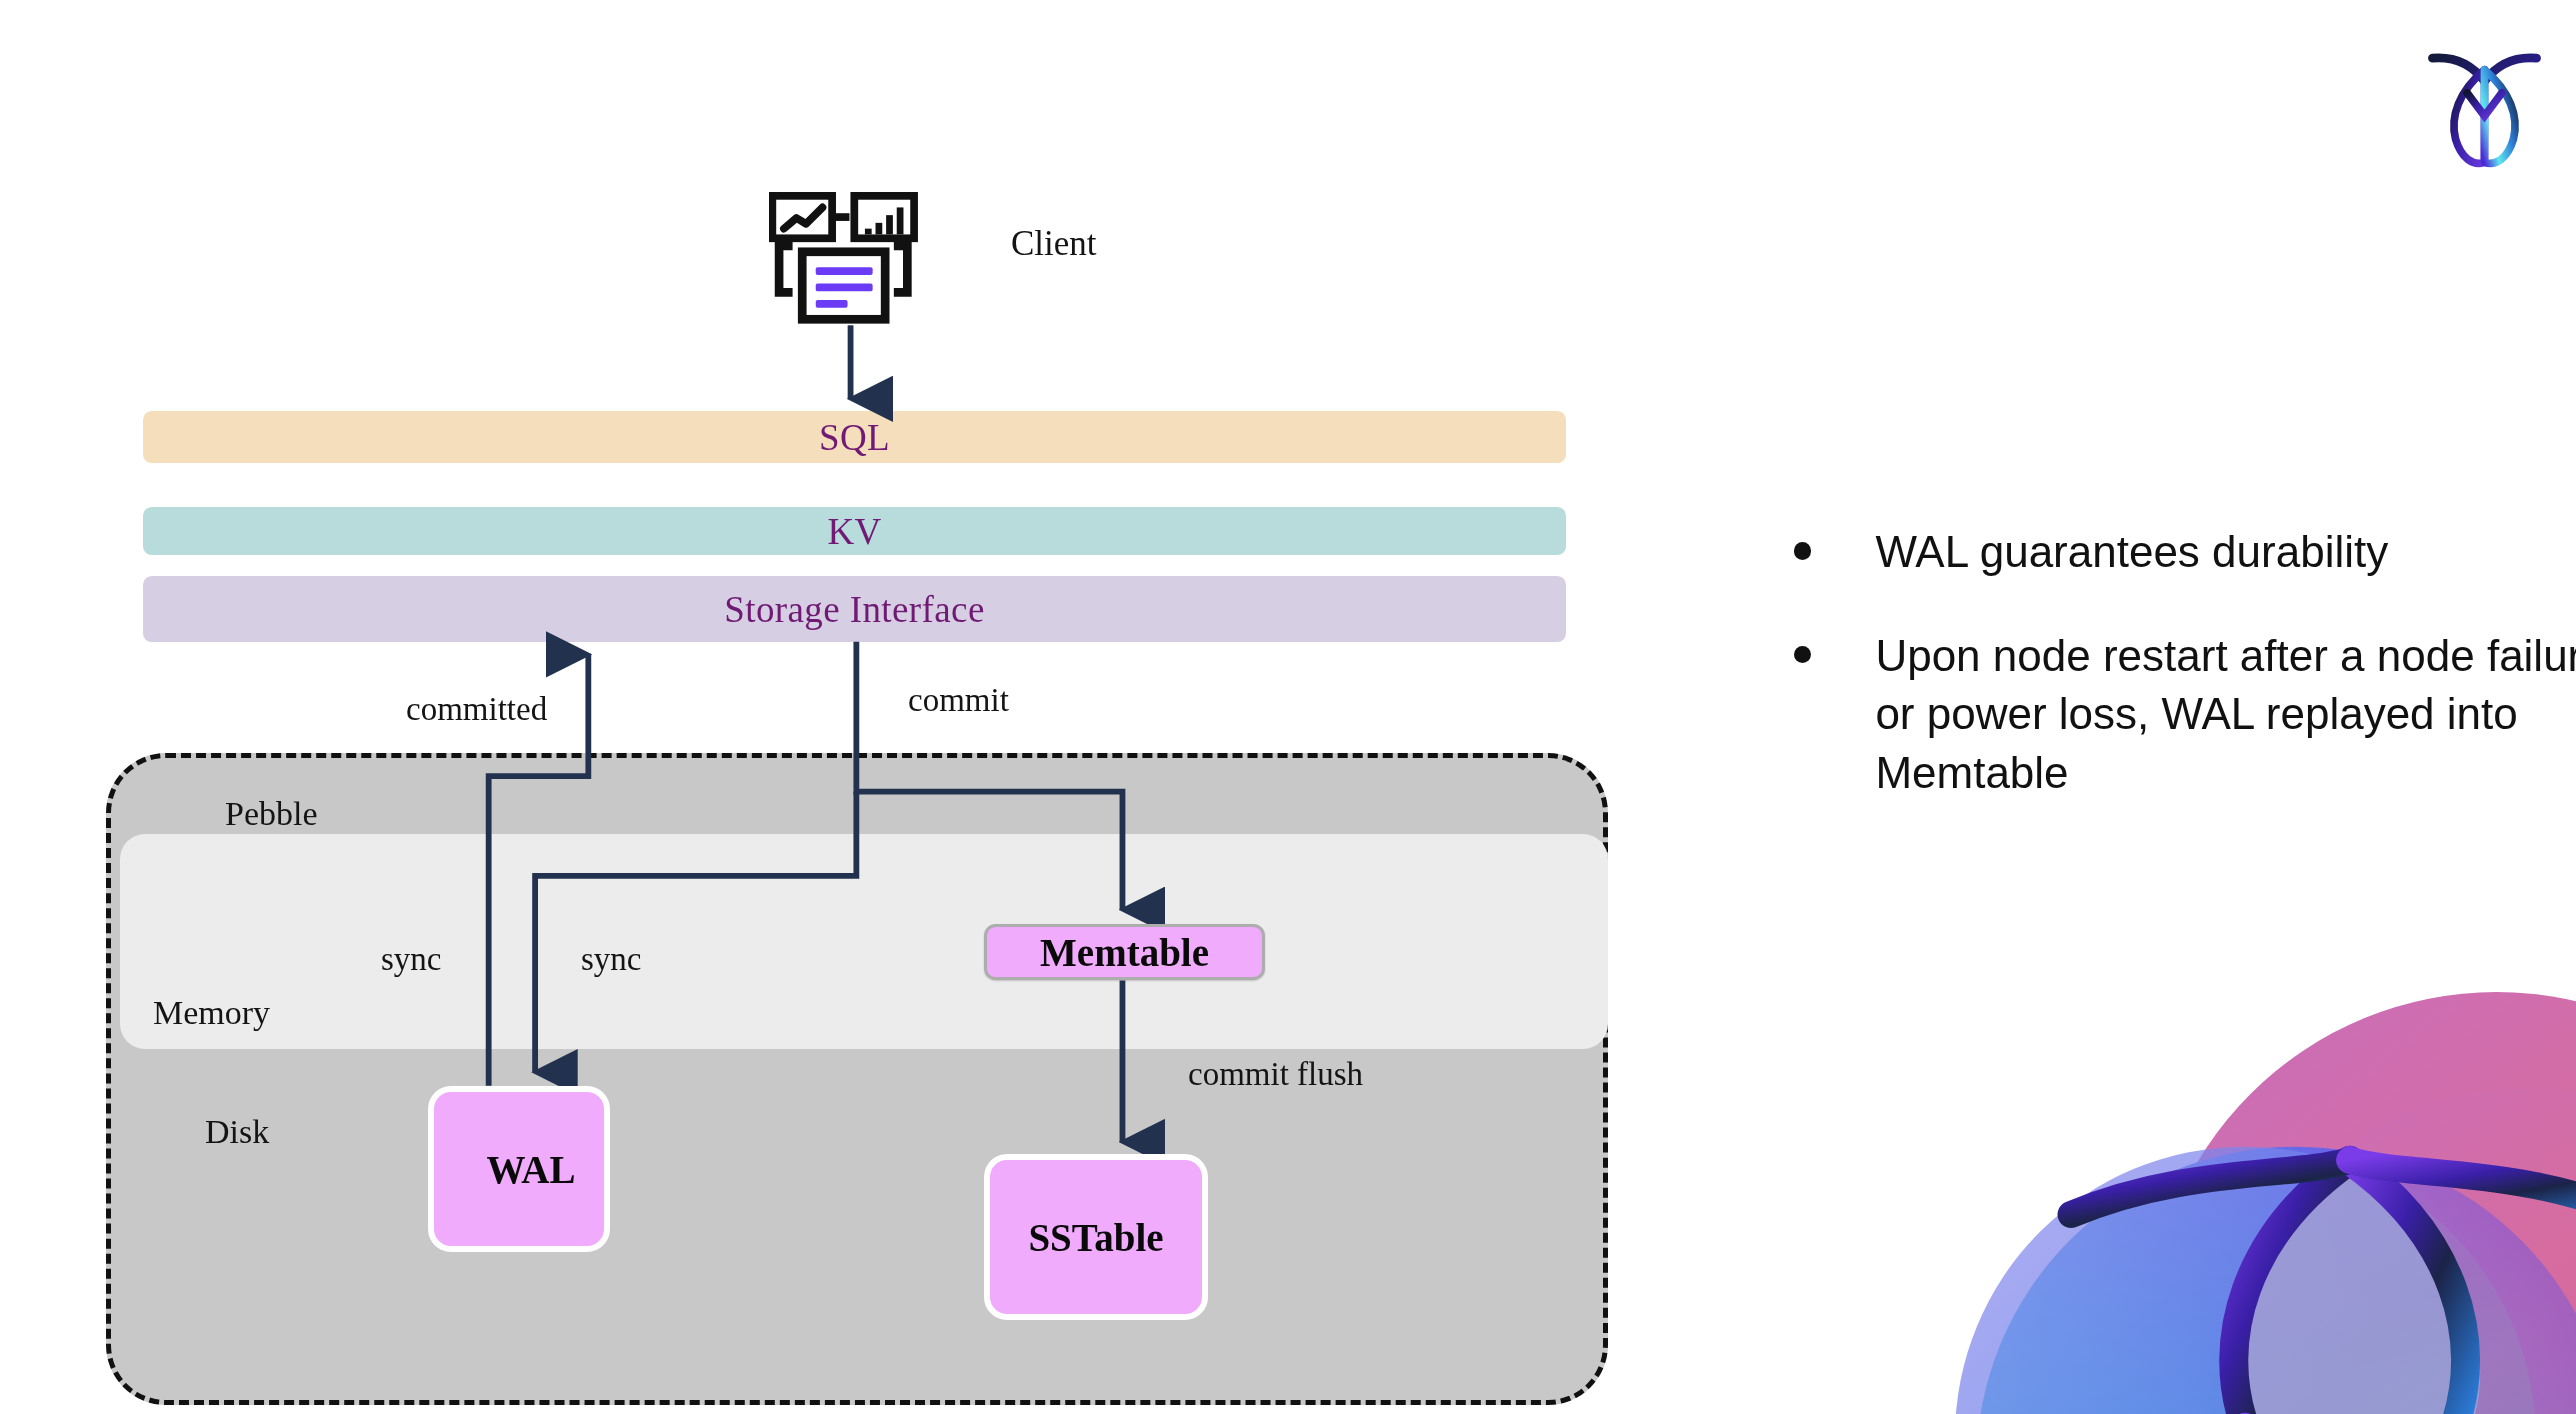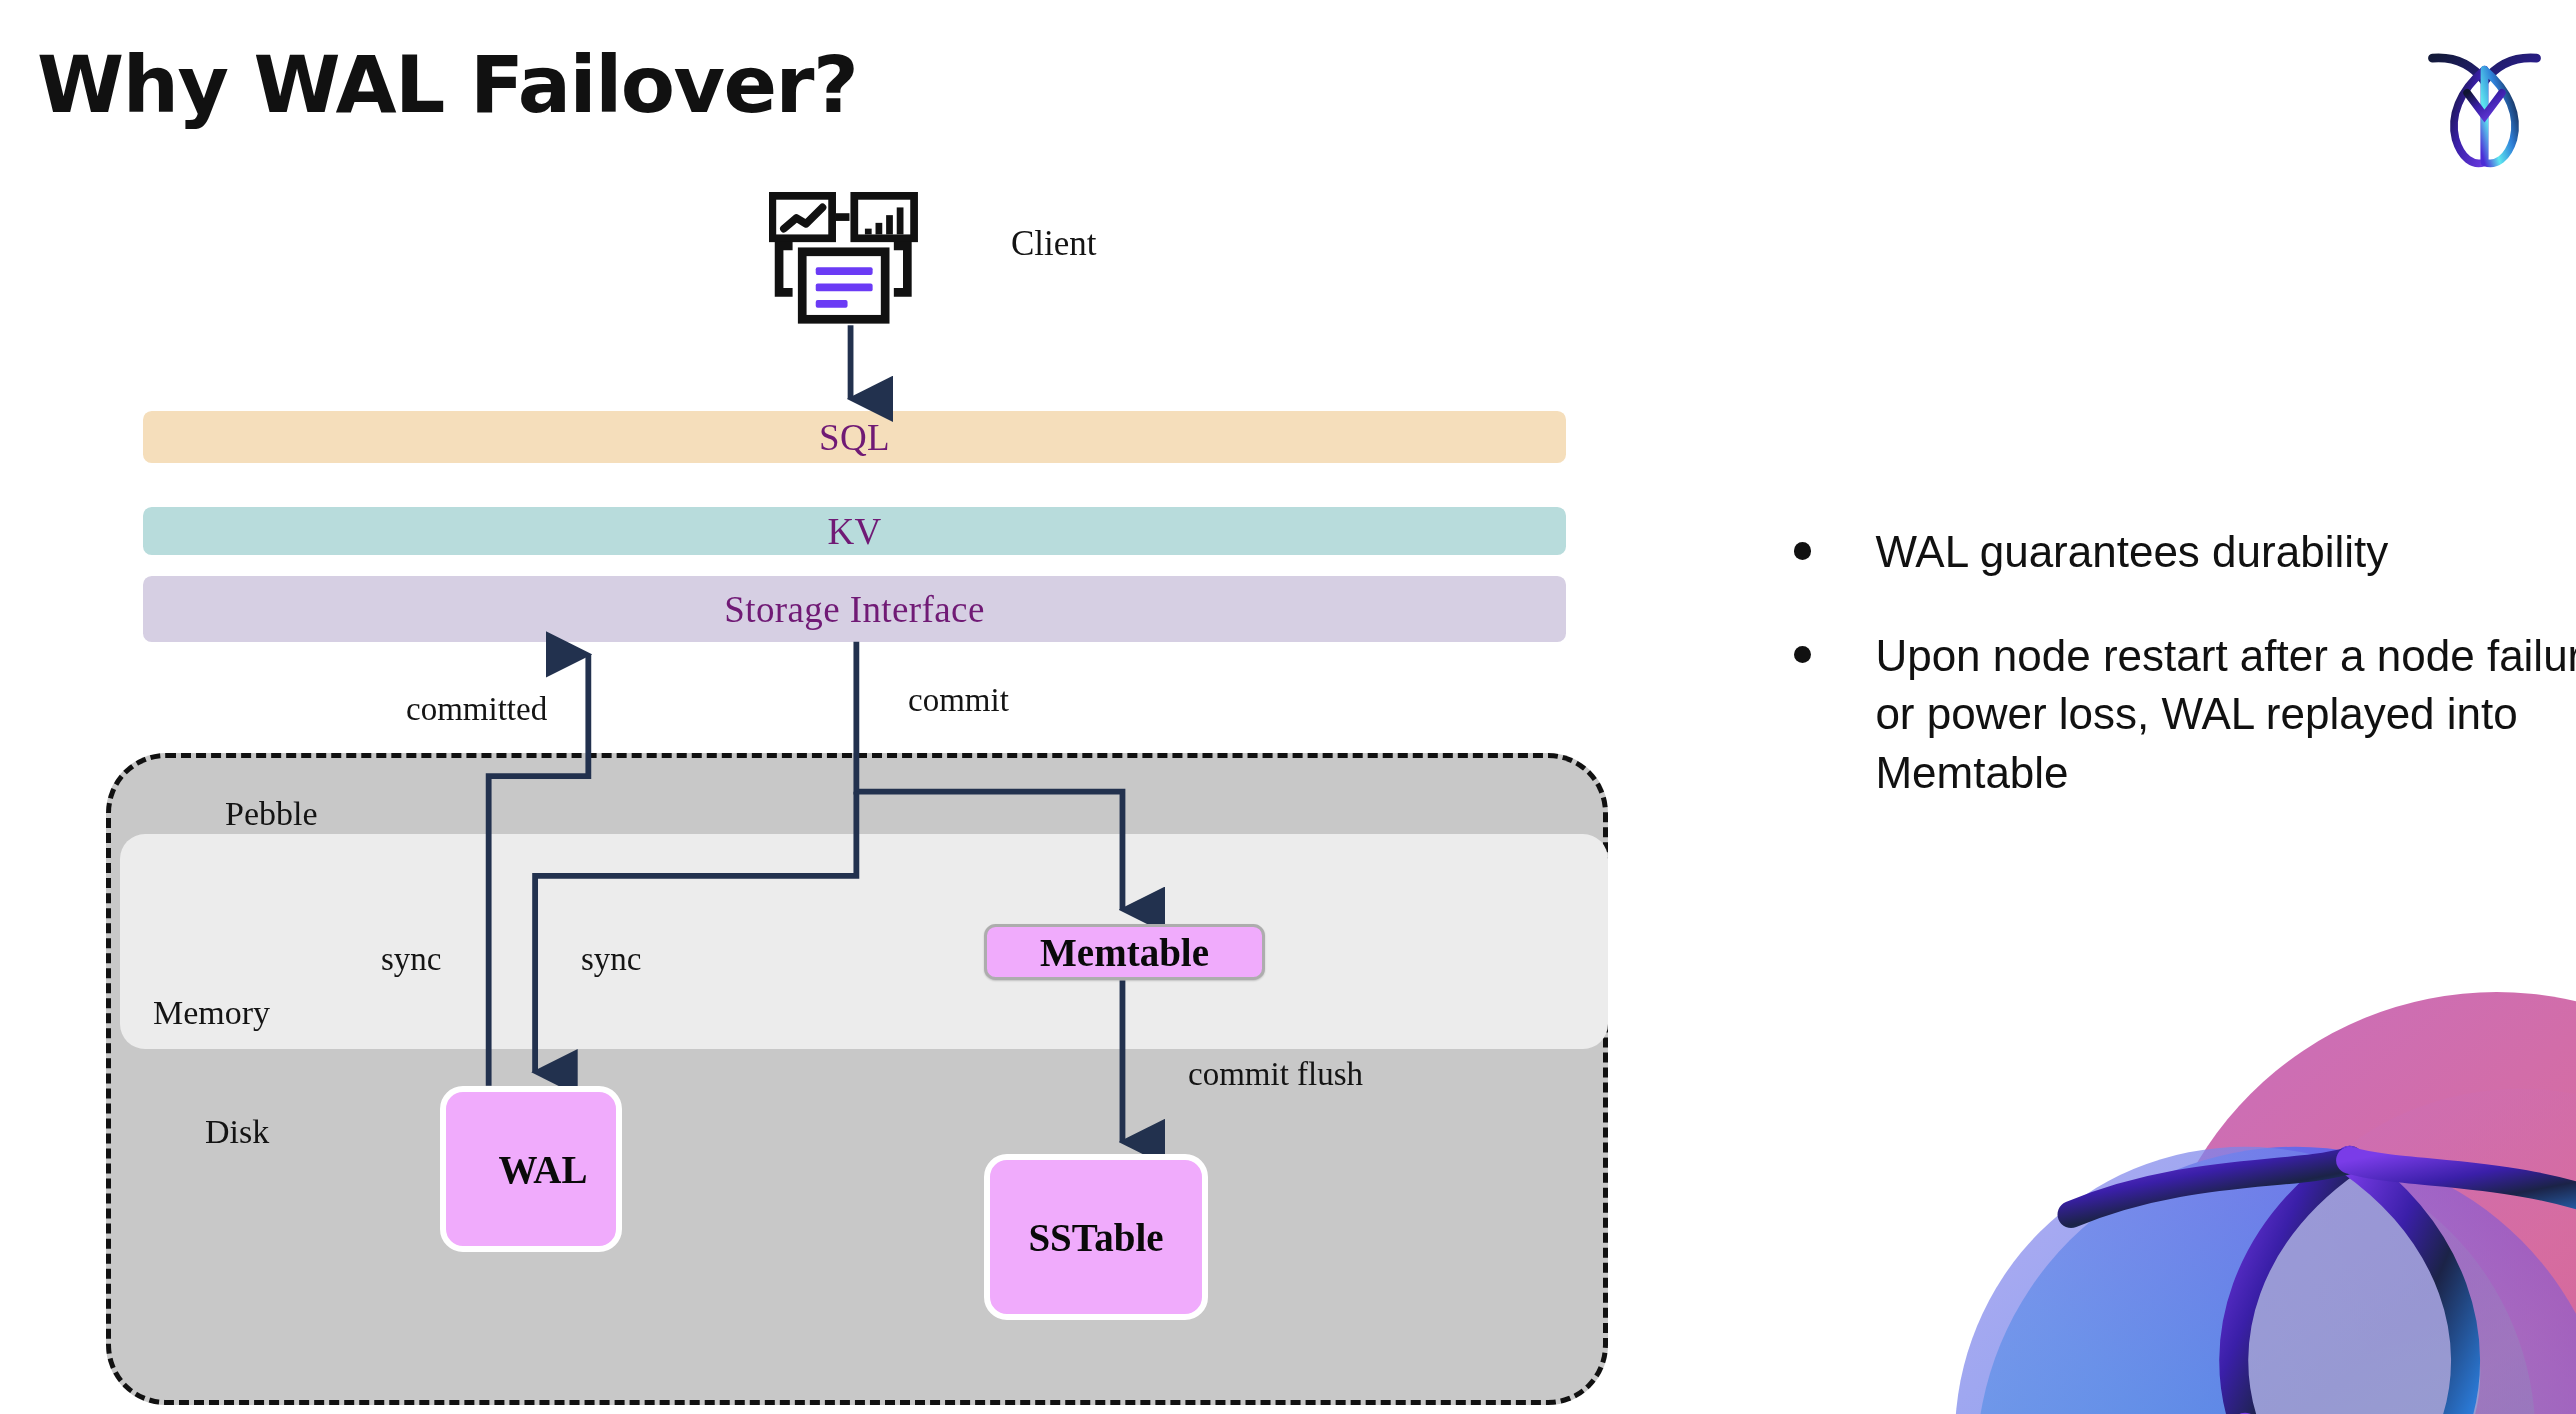--- a/index.html
+++ b/index.html
@@ -71,21 +71,21 @@
 
   
   .data-box{
     position:absolute; border-radius:15.5px; background:#f0abfc;
     display:flex; align-items:center; justify-content:center;
     font-family:"Liberation Serif", serif; font-weight:bold;
     font-size:39px; color:#0a0a0a; box-sizing:border-box;
   }
   #box-memtable{left:984px; top:924px; width:281px; height:56px;
     border:3.9px solid #ADADAD; border-radius:11.6px; box-shadow:0 1px 1.9px rgba(0,0,0,.18);}
-  #box-wal{left:440px; top:1086px; width:182px; height:166px;
+  #box-wal{left:428px; top:1086px; width:182px; height:166px;
     border:6.8px solid #FFFFFF; border-radius:23px;padding-left:24px;}
   #box-sstable{left:984px; top:1154px; width:224px; height:166px;
     border:6.8px solid #FFFFFF; border-radius:23px;}
 
   
   #client-icon{position:absolute; left:769px; top:192px; width:160px; height:135px;}
 
   
   #bullets{position:absolute; left:1794px; top:523px; width:813px;}
   .bullet-row{display:flex; align-items:flex-start; margin-bottom:45px;}
@@ -98,21 +98,20 @@
     font-size:44px; line-height:1.33; color:#111111;
   }
 
   svg{display:block;}
 </style>
 </head>
 <body>
 
 <div class="slide">
 
-  <div id="slide-title">Why WAL Failover?</div>
 
   <div id="brand-logo">
     <svg viewBox="0 0 140 140" width="135" height="135" aria-hidden="true">
       <defs>
         <linearGradient id="lgA" x1="0" y1="0" x2="1" y2="1">
           <stop offset="0" stop-color="#0F1430"></stop>
           <stop offset="0.45" stop-color="#3A1FA8"></stop>
           <stop offset="1" stop-color="#6A3BE0"></stop>
         </linearGradient>
         <linearGradient id="lgB" x1="1" y1="0.1" x2="0" y2="1">

